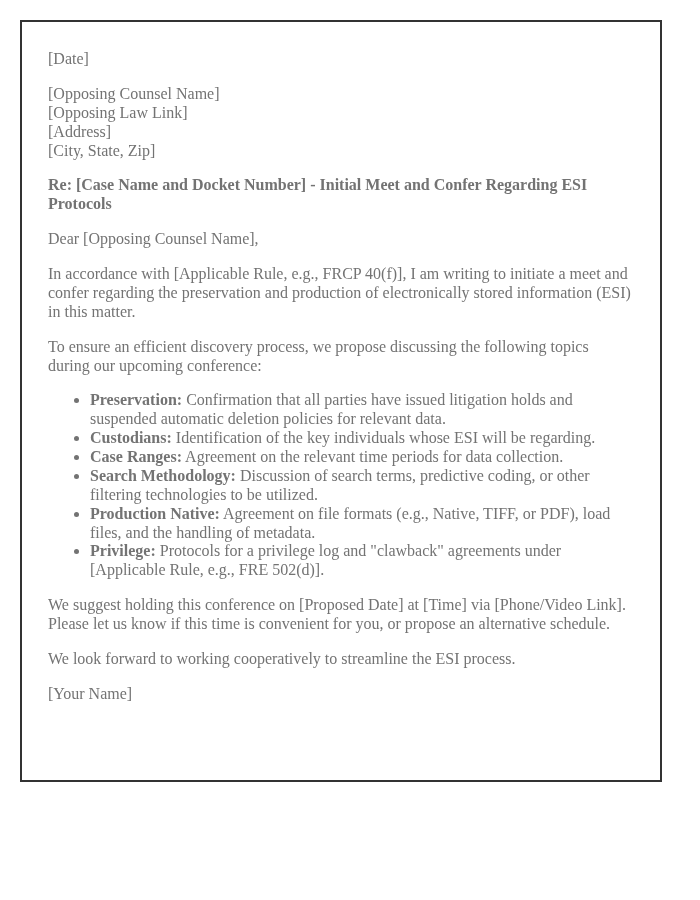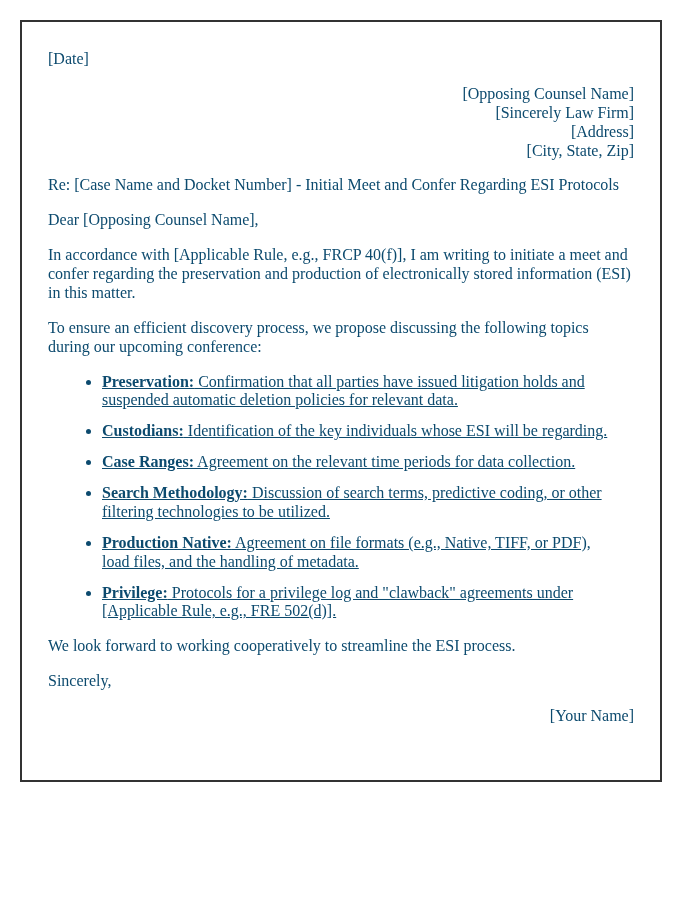--- a/index.html
+++ b/index.html
@@ -18,57 +18,55 @@
     left: 20px;
     top: 20px;
     width: 642px;
     height: 762px;
     box-sizing: border-box;
     border: 2px solid #333333;
     background: #ffffff;
     padding: 28px 26px 20px 26px;
     font-size: 16px;
     line-height: 1.18;
-    color: #0c4a6e;
+    color: #737373;
     overflow: hidden;
   }
   .letter > :first-child {
     margin-top: 0;
   }
   .para {
     margin: 16px 0;
   }
   .subject {
-    font-weight: normal;
+    font-weight: bold;
   }
   ul.topics {
     margin: 16px 0;
     padding: 0 0 0 42px;
     list-style-type: disc;
   }
   ul.topics li {
-    margin: 12px;
+    margin: 0;
     padding: 0;
-    text-decoration: underline;
   }
   .addr-line, .sig-line {
     margin: 0;
-    text-align: right;
   }
 </style>
 </head>
 <body>
 
 <div class="letter">
 
   <p class="para">[Date]</p>
 
   <div class="para">
     <div class="addr-line">[Opposing Counsel Name]</div>
-    <div class="addr-line">[Sincerely Law Firm]</div>
+    <div class="addr-line">[Opposing Law Link]</div>
     <div class="addr-line">[Address]</div>
     <div class="addr-line">[City, State, Zip]</div>
   </div>
 
   <p class="para subject">Re: [Case Name and Docket Number] - Initial Meet and Confer Regarding ESI Protocols</p>
 
   <p class="para">Dear [Opposing Counsel Name],</p>
 
   <p class="para">In accordance with [Applicable Rule, e.g., FRCP 40(f)], I am writing to initiate a meet and confer regarding the preservation and production of electronically stored information (ESI) in this matter.</p>
 
@@ -76,22 +74,22 @@
 
   <ul class="topics">
     <li><strong>Preservation:</strong><span> Confirmation that all parties have issued litigation holds and suspended automatic deletion policies for relevant data.</span></li>
     <li><strong>Custodians:</strong><span> Identification of the key individuals whose ESI will be regarding.</span></li>
     <li><strong>Case Ranges:</strong><span> Agreement on the relevant time periods for data collection.</span></li>
     <li><strong>Search Methodology:</strong><span> Discussion of search terms, predictive coding, or other filtering technologies to be utilized.</span></li>
     <li><strong>Production Native:</strong><span> Agreement on file formats (e.g., Native, TIFF, or PDF), load files, and the handling of metadata.</span></li>
     <li><strong>Privilege:</strong><span> Protocols for a privilege log and "clawback" agreements under [Applicable Rule, e.g., FRE 502(d)].</span></li>
   </ul>
 
+  <p class="para">We suggest holding this conference on [Proposed Date] at [Time] via [Phone/Video Link]. Please let us know if this time is convenient for you, or propose an alternative schedule.</p>
 
   <p class="para">We look forward to working cooperatively to streamline the ESI process.</p>
 
-  <p class="para">Sincerely,</p>
 
   <div class="para">
     <div class="sig-line">[Your Name]</div>
   </div>
 
 </div>
 
 </body></html>

